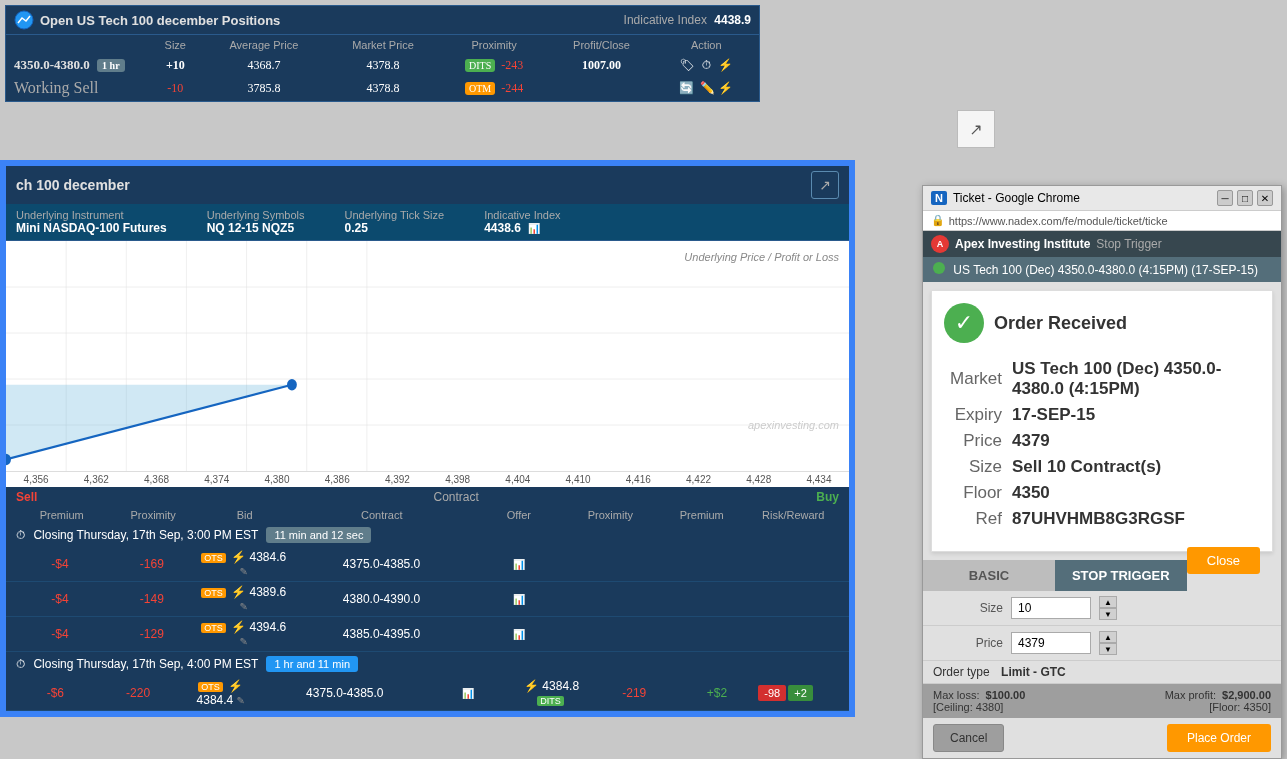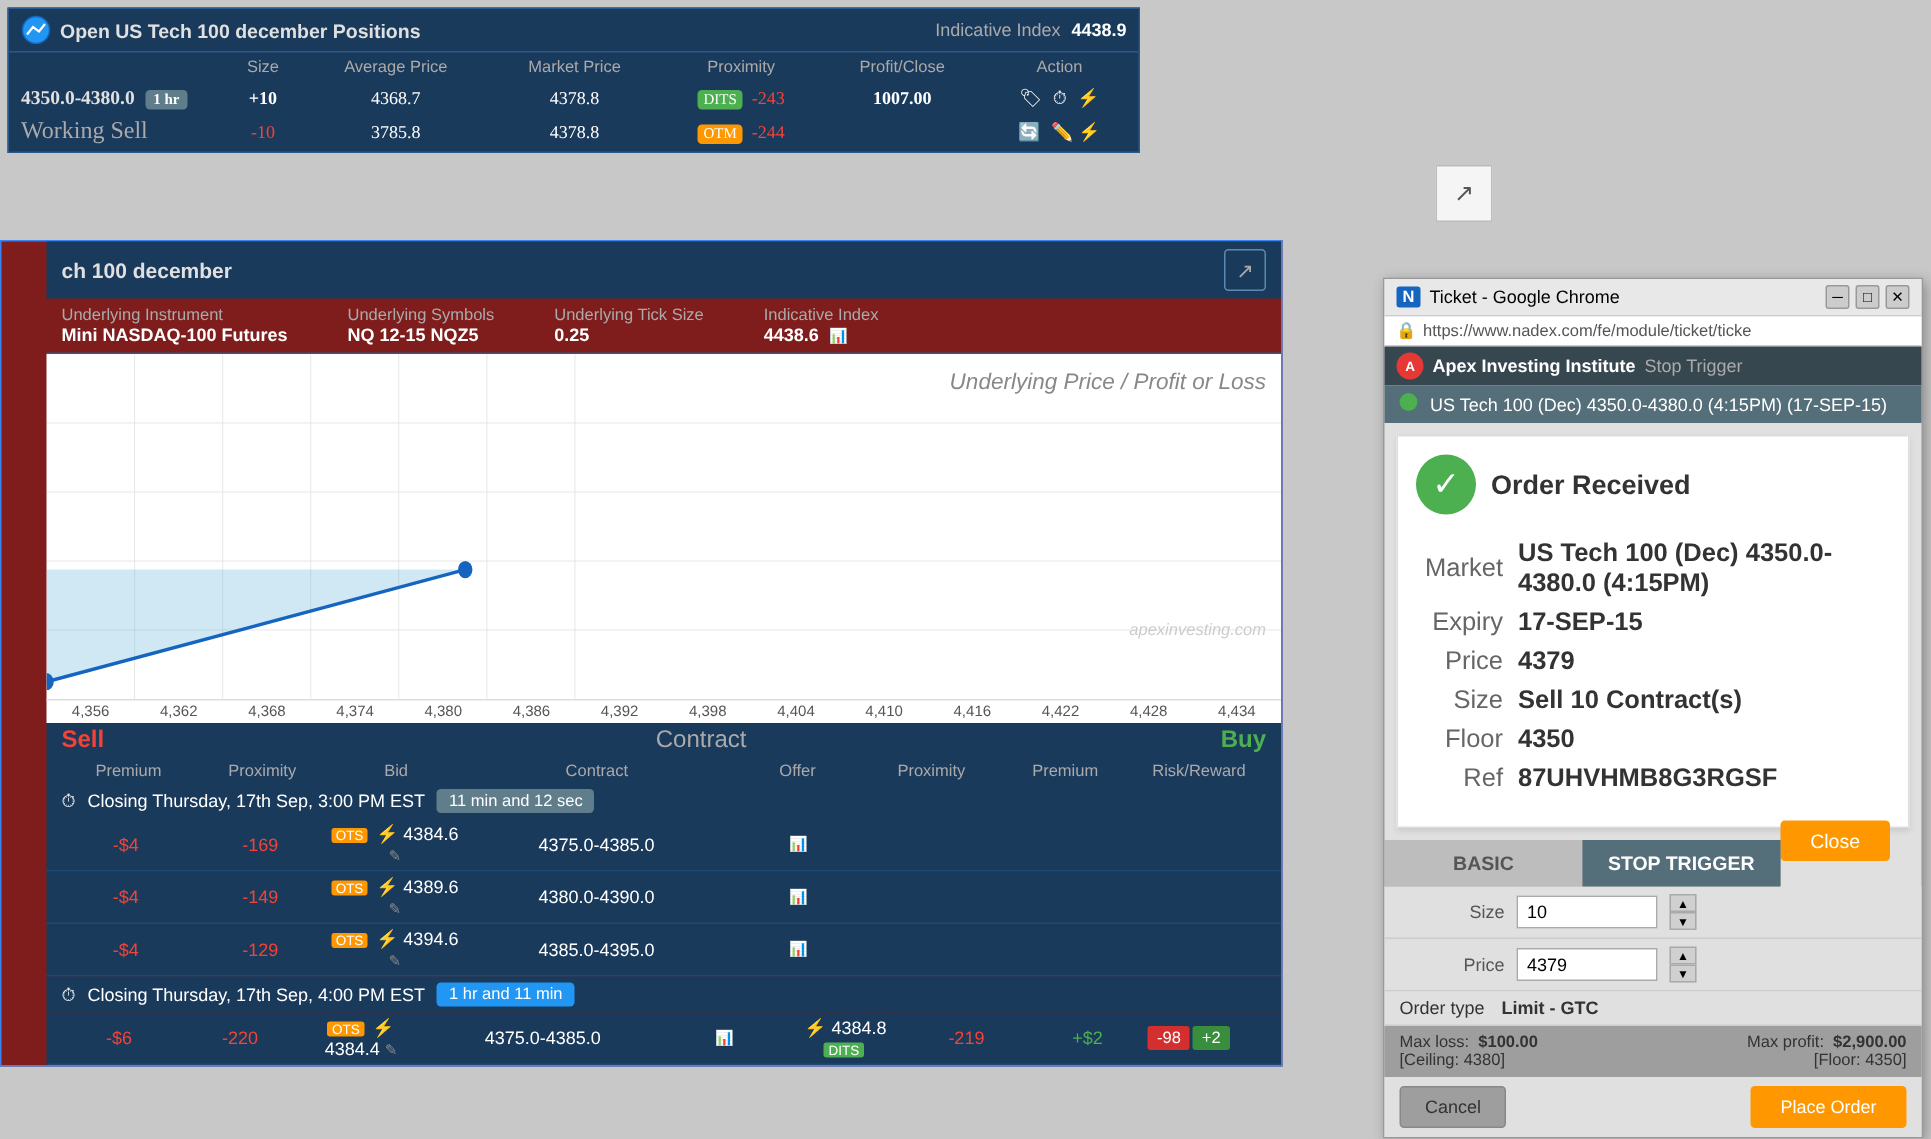--- a/index.html
+++ b/index.html
@@ -31,24 +31,23 @@
     .pos-red { color: #f44336; }
     .badge-dits { background: #4caf50; color: white; padding: 1px 4px; border-radius: 3px; font-size: 10px; }
     .badge-otm { background: #ff9800; color: white; padding: 1px 4px; border-radius: 3px; font-size: 10px; }
     .tag-1hr { background: #607d8b; color: white; padding: 1px 5px; border-radius: 3px; font-size: 10px; }
 
     
     .chart-panel {
       position: absolute;
       top: 160px; left: 0px;
       width: 855px;
-      background: #7f1d1d;
-      border: 1px solid #3b82f6;
-      color: white;
-      padding-left: 30px;
+      background: #0c4a6e;
+      border: 6px solid #3b82f6;
+      color: white;
     }
     .chart-header {
       background: #1a3a5c;
       padding: 5px 10px;
       display: flex;
       justify-content: space-between;
       align-items: center;
     }
     .chart-title { font-size: 14px; font-weight: bold; color: #e0e0e0; }
     .chart-info-row {
@@ -70,21 +69,21 @@
       position: absolute;
       bottom: 40px; right: 10px;
       color: #ccc;
       font-size: 11px;
       font-style: italic;
     }
     .chart-label {
       position: absolute;
       top: 10px; right: 10px;
       color: #888;
-      font-size: 15px;
+      font-size: 11px;
       font-style: italic;
     }
     
     .chart-svg { width: 100%; height: 100%; }
 
     .chart-xaxis {
       display: flex;
       background: white;
       color: #555;
       font-size: 10px;
@@ -92,21 +91,21 @@
       border-top: 1px solid #ddd;
     }
     .chart-xaxis span { flex: 1; text-align: center; }
 
     
     .sell-buy-row {
       display: flex;
       background: #1a3a5c;
       padding: 3px 10px;
       color: white;
-      font-size: 16px;
+      font-size: 12px;
     }
     .sell-label { color: #f44336; font-weight: bold; flex: 0 0 80px; }
     .buy-label { color: #4caf50; font-weight: bold; margin-left: auto; }
     .contract-label { flex: 1; text-align: center; color: #aaa; }
     .col-headers {
       display: flex;
       background: #1a3a5c;
       padding: 2px 10px;
       color: #aaa;
       font-size: 11px;
@@ -283,21 +282,21 @@
       background: #e0e0e0;
       gap: 8px;
       border-bottom: 1px solid #ccc;
     }
     .form-row label { color: #555; font-size: 12px; min-width: 70px; text-align: right; }
     .form-row input {
       border: 1px solid #aaa;
       background: white;
       padding: 3px 6px;
       font-size: 12px;
-      width: 94px;
+      width: 80px;
     }
     .spinner { display: flex; flex-direction: column; }
     .spinner-btn { width: 18px; height: 12px; background: #d0d0d0; border: 1px solid #aaa; font-size: 8px; cursor: pointer; display: flex; align-items: center; justify-content: center; }
 
     .order-type-row {
       padding: 4px 10px;
       background: #e0e0e0;
       font-size: 12px;
       color: #333;
       border-bottom: 1px solid #ccc;

